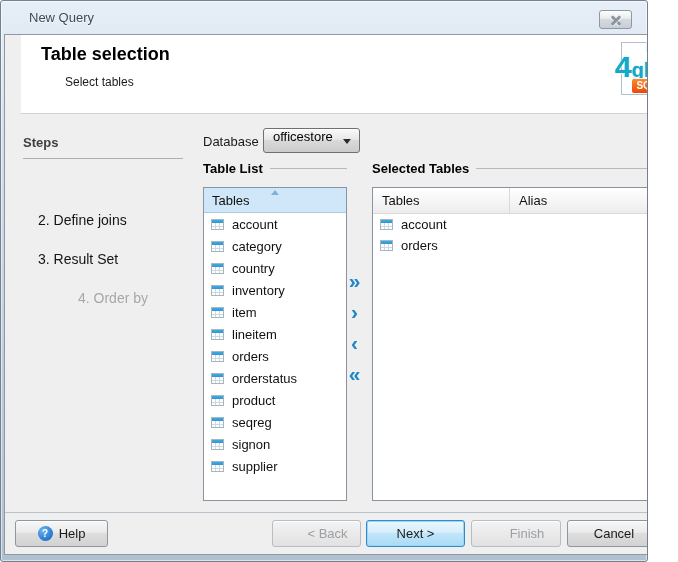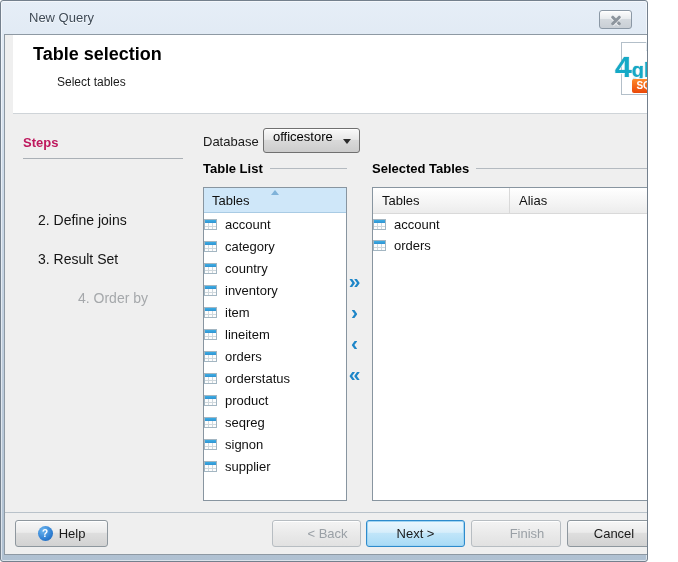--- a/index.html
+++ b/index.html
@@ -34,38 +34,38 @@
   .close-x::before { transform:rotate(45deg); }
   .close-x::after  { transform:rotate(-45deg); }
 
   
   .body {
     position:absolute; left:3px; top:33px; width:670px; height:521px;
     background:#efefef; border:1px solid #8e99a3;
   }
 
   
-  .header { position:absolute; left:8px; top:0; right:0; height:79px; background:#fff; border-bottom:1px solid #cfd4d8; }
+  .header { position:absolute; left:16px; top:0; right:0; height:79px; background:#fff; border-bottom:1px solid #cfd4d8; }
   .h-title { position:absolute; left:20px; top:9px; font-size:18px; font-weight:bold; color:#000; }
   .h-sub   { position:absolute; left:44px; top:40px; font-size:12px; color:#1a1a1a;text-align:right; }
 
   .logo { position:absolute; right:12px; top:4px; width:46px; height:62px;text-decoration:underline; }
   .logo-page { position:absolute; left:6px; top:3px; right:6px; bottom:6px; background:#fff; border:1px solid #b3bfc9; }
   .logo-page::after { content:""; position:absolute; top:-1px; right:-1px; width:0; height:0;
     border-style:solid; border-width:0 0 9px 9px; border-color:#ffffff #ffffff #c9d5de #e9eff4; }
   .logo-text { position:absolute; left:0; top:13px; white-space:nowrap; color:#14a9c6;
     text-shadow:0 1px 1px rgba(255,255,255,.9), 0 0 1px #0d86a6; font-weight:bold; }
   .logo-big   { font-size:30px; line-height:30px; }
   .logo-small { font-size:20px; line-height:20px; }
   .logo-badge { position:absolute; right:0; bottom:8px; padding:1px 4px 2px;
     background:linear-gradient(180deg,#ff8a2a,#ea4708); color:#fff; font-size:10px; font-weight:bold;
     border-radius:2px; box-shadow:0 0 0 1px rgba(255,255,255,.8); }
 
   
-  .steps-heading { position:absolute; left:18px; top:100px; width:160px; font-size:13px; font-weight:bold; color:#be185d;
+  .steps-heading { position:absolute; left:18px; top:100px; width:160px; font-size:13px; font-weight:bold; color:#404040;
     padding-bottom:8px; border-bottom:1px solid #aab0b6; }
   .step { position:absolute; left:33px; font-size:14px; color:#141414; }
   .step-1 { top:138px; } .step-2 { top:177px; } .step-3 { top:216px; } .step-4 { top:255px;margin-left:40px; }
   .step.disabled { color:#a5a8ab; }
 
   
   .db-label { position:absolute; left:198px; top:99px; font-size:13px; color:#1a1a1a; }
   .combo {
     position:absolute; left:258px; top:93px; width:97px; height:25px;
     border:1px solid #707070; border-radius:3px;
@@ -82,21 +82,21 @@
   .gl-left  { left:198px; width:144px; }
   .gl-right { left:367px; width:288px; }
 
   
   .listbox { position:absolute; left:198px; top:152px; width:144px; height:314px;
     background:#fff; border:1px solid #8895a0; }
   .list-header { position:relative; height:25px; background:#cfe7f9; border-bottom:1px solid #a9cbe4;
     font-size:13px; color:#111; display:flex; align-items:center; padding-left:8px; cursor:pointer; }
   .sort-arrow { position:absolute; left:50%; top:2px; margin-left:-4px; width:0; height:0;
     border-left:4px solid transparent; border-right:4px solid transparent; border-bottom:5px solid #7fb2d9; }
-  .row { display:flex; align-items:center; height:22px; font-size:13px; color:#111;
+  .row { display:flex; align-items:center; height:22px; padding-left:7px; font-size:13px; color:#111;
     cursor:default; position:relative; }
   .row .row-label { margin-left:8px; }
 
   .tbl-icon { width:13px; height:11px; flex:0 0 13px; border:1px solid #a3b6c2;
     background:
       linear-gradient(#3dade4,#2f93d2) no-repeat 0 0 / 100% 3px,
       linear-gradient(#cfd8dd,#cfd8dd) no-repeat 0 6px / 100% 1px,
       linear-gradient(#cfd8dd,#cfd8dd) no-repeat 3px 0 / 1px 100%,
       linear-gradient(#cfd8dd,#cfd8dd) no-repeat 7px 0 / 1px 100%,
       #fdfdfd; }

